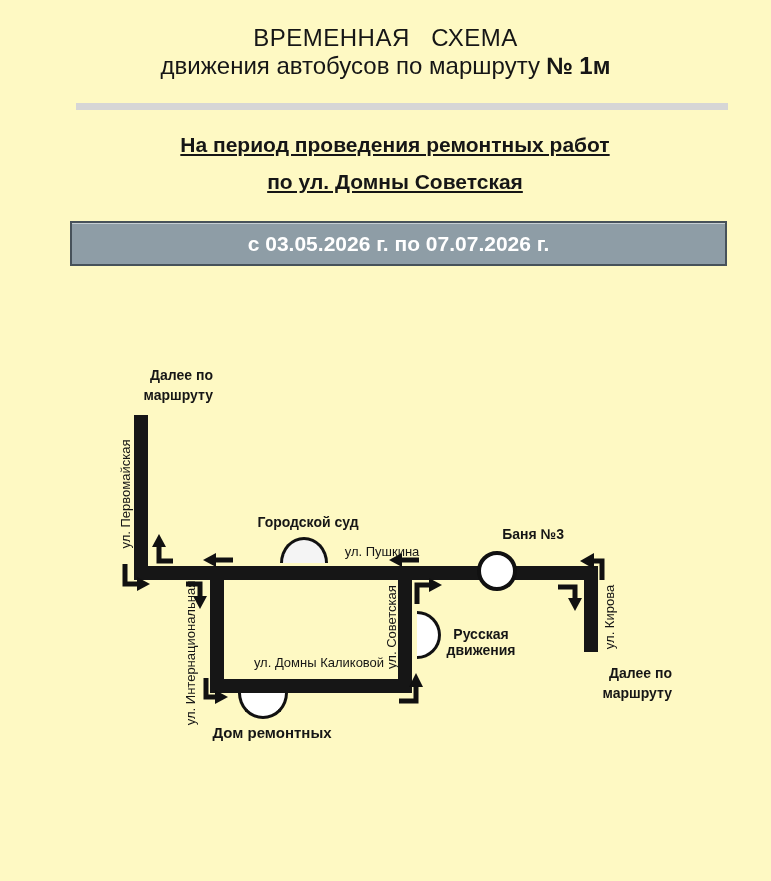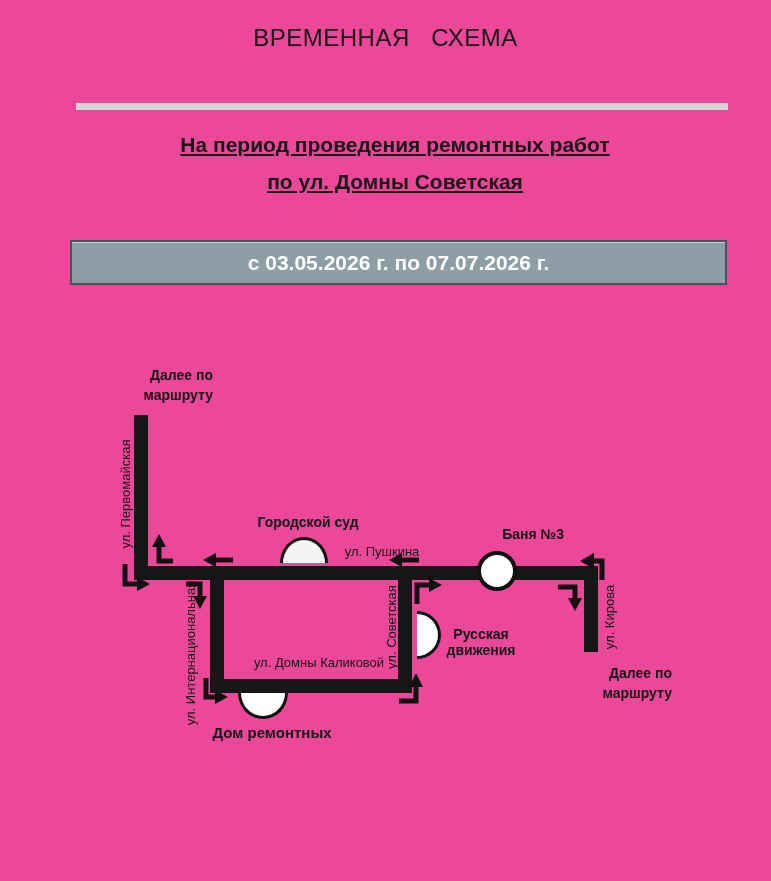--- a/index.html
+++ b/index.html
@@ -1,32 +1,31 @@
 <!DOCTYPE html>
 <html><head>
 <meta charset="utf-8">
 <style>
   html,body{margin:0;padding:0;background:#ffffff;}
   .canvas{
-    position:relative;width:771px;height:881px;background:#ec4899;overflow:hidden;
+    position:relative;width:771px;height:881px;background:#fef9c3;overflow:hidden;
     font-family:"Liberation Sans","DejaVu Sans",sans-serif;color:#161616;
   }
   .abs{position:absolute;}
 
   
   .title1{left:0;top:24px;width:771px;text-align:center;font-size:24px;font-weight:500;white-space:pre;letter-spacing:.5px;}
   .title2{left:0;top:52px;width:771px;text-align:center;font-size:24px;font-weight:400;}
   .title2 .num{font-weight:700;padding-left:6px;}
   .divider{left:76px;top:103px;width:652px;height:7px;background:#d6d6d6;}
   .subtitle{left:60px;top:126px;width:670px;text-align:center;font-size:21px;font-weight:700;line-height:37px;text-decoration:underline;}
   .banner{
     left:70px;top:221px;width:653px;height:41px;background:#8e9da6;border:2px solid #47525a;
     color:#ffffff;font-size:21px;font-weight:700;text-align:center;line-height:41px;
     box-shadow:inset 0 1px 0 #c6ced3;
-    margin-top:19px;
   }
 
   
   .road{background:#161616;}
   .r-pervomayskaya{left:134px;top:415px;width:14px;height:165px;}
   .r-main{left:134px;top:566px;width:464px;height:14px;}
   .r-kirova{left:584px;top:566px;width:14px;height:86px;}
   .r-intern{left:210px;top:576px;width:14px;height:117px;}
   .r-sovetskaya{left:398px;top:576px;width:14px;height:117px;}
   .r-domny{left:210px;top:679px;width:202px;height:14px;}
@@ -62,20 +61,23 @@
   .arrow{overflow:visible;}
   .arrow path{stroke:#111111;stroke-width:5;fill:none;}
   .arrow polygon{fill:#111111;}
 </style>
 </head>
 <body>
 
 <div class="canvas">
 
   <div class="abs title1">ВРЕМЕННАЯ   СХЕМА</div>
+  <div class="abs title2">
+    <span>движения автобусов по маршруту</span><span class="num">№ 1м</span>
+  </div>
   <div class="abs divider"></div>
   <div class="abs subtitle">
     <div>На период проведения ремонтных работ</div>
     <div>по ул. Домны Советская</div>
   </div>
   <div class="abs banner">с 03.05.2026 г. по 07.07.2026 г.</div>
 
   <div class="abs" style="left:0;top:300px;width:771px;height:581px;">
 
     <div class="abs road r-pervomayskaya" style="top:115px;"></div>

